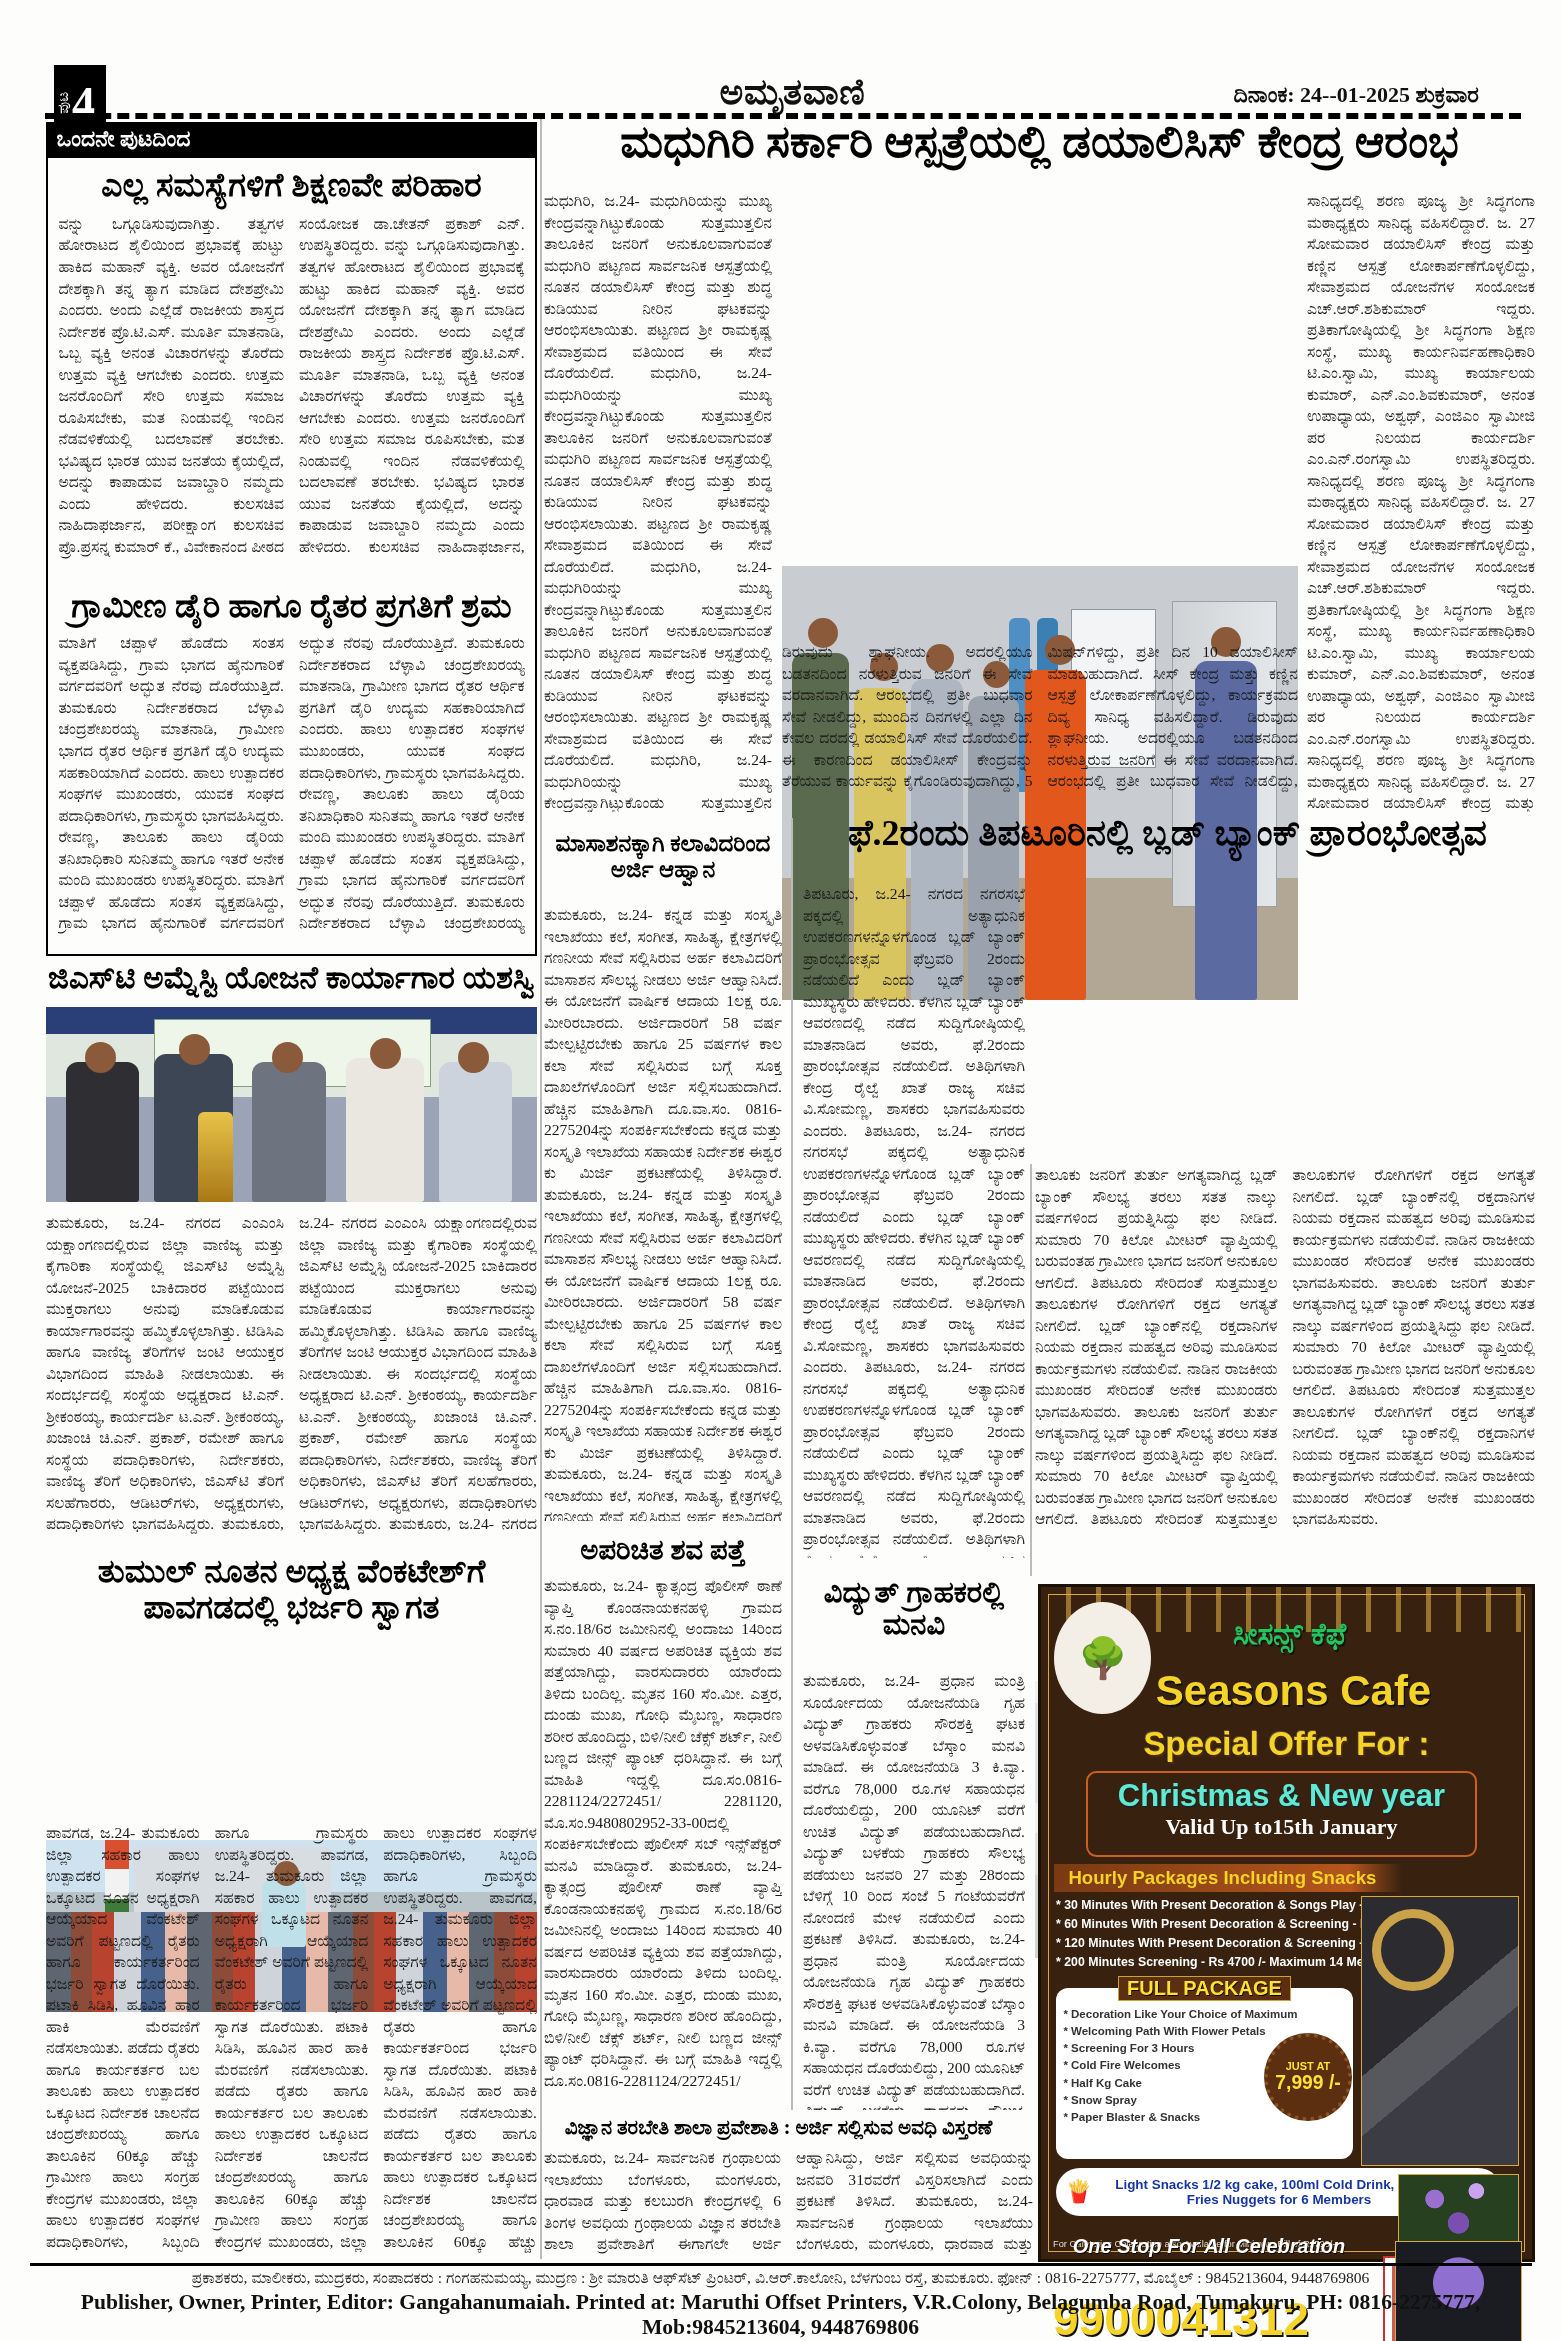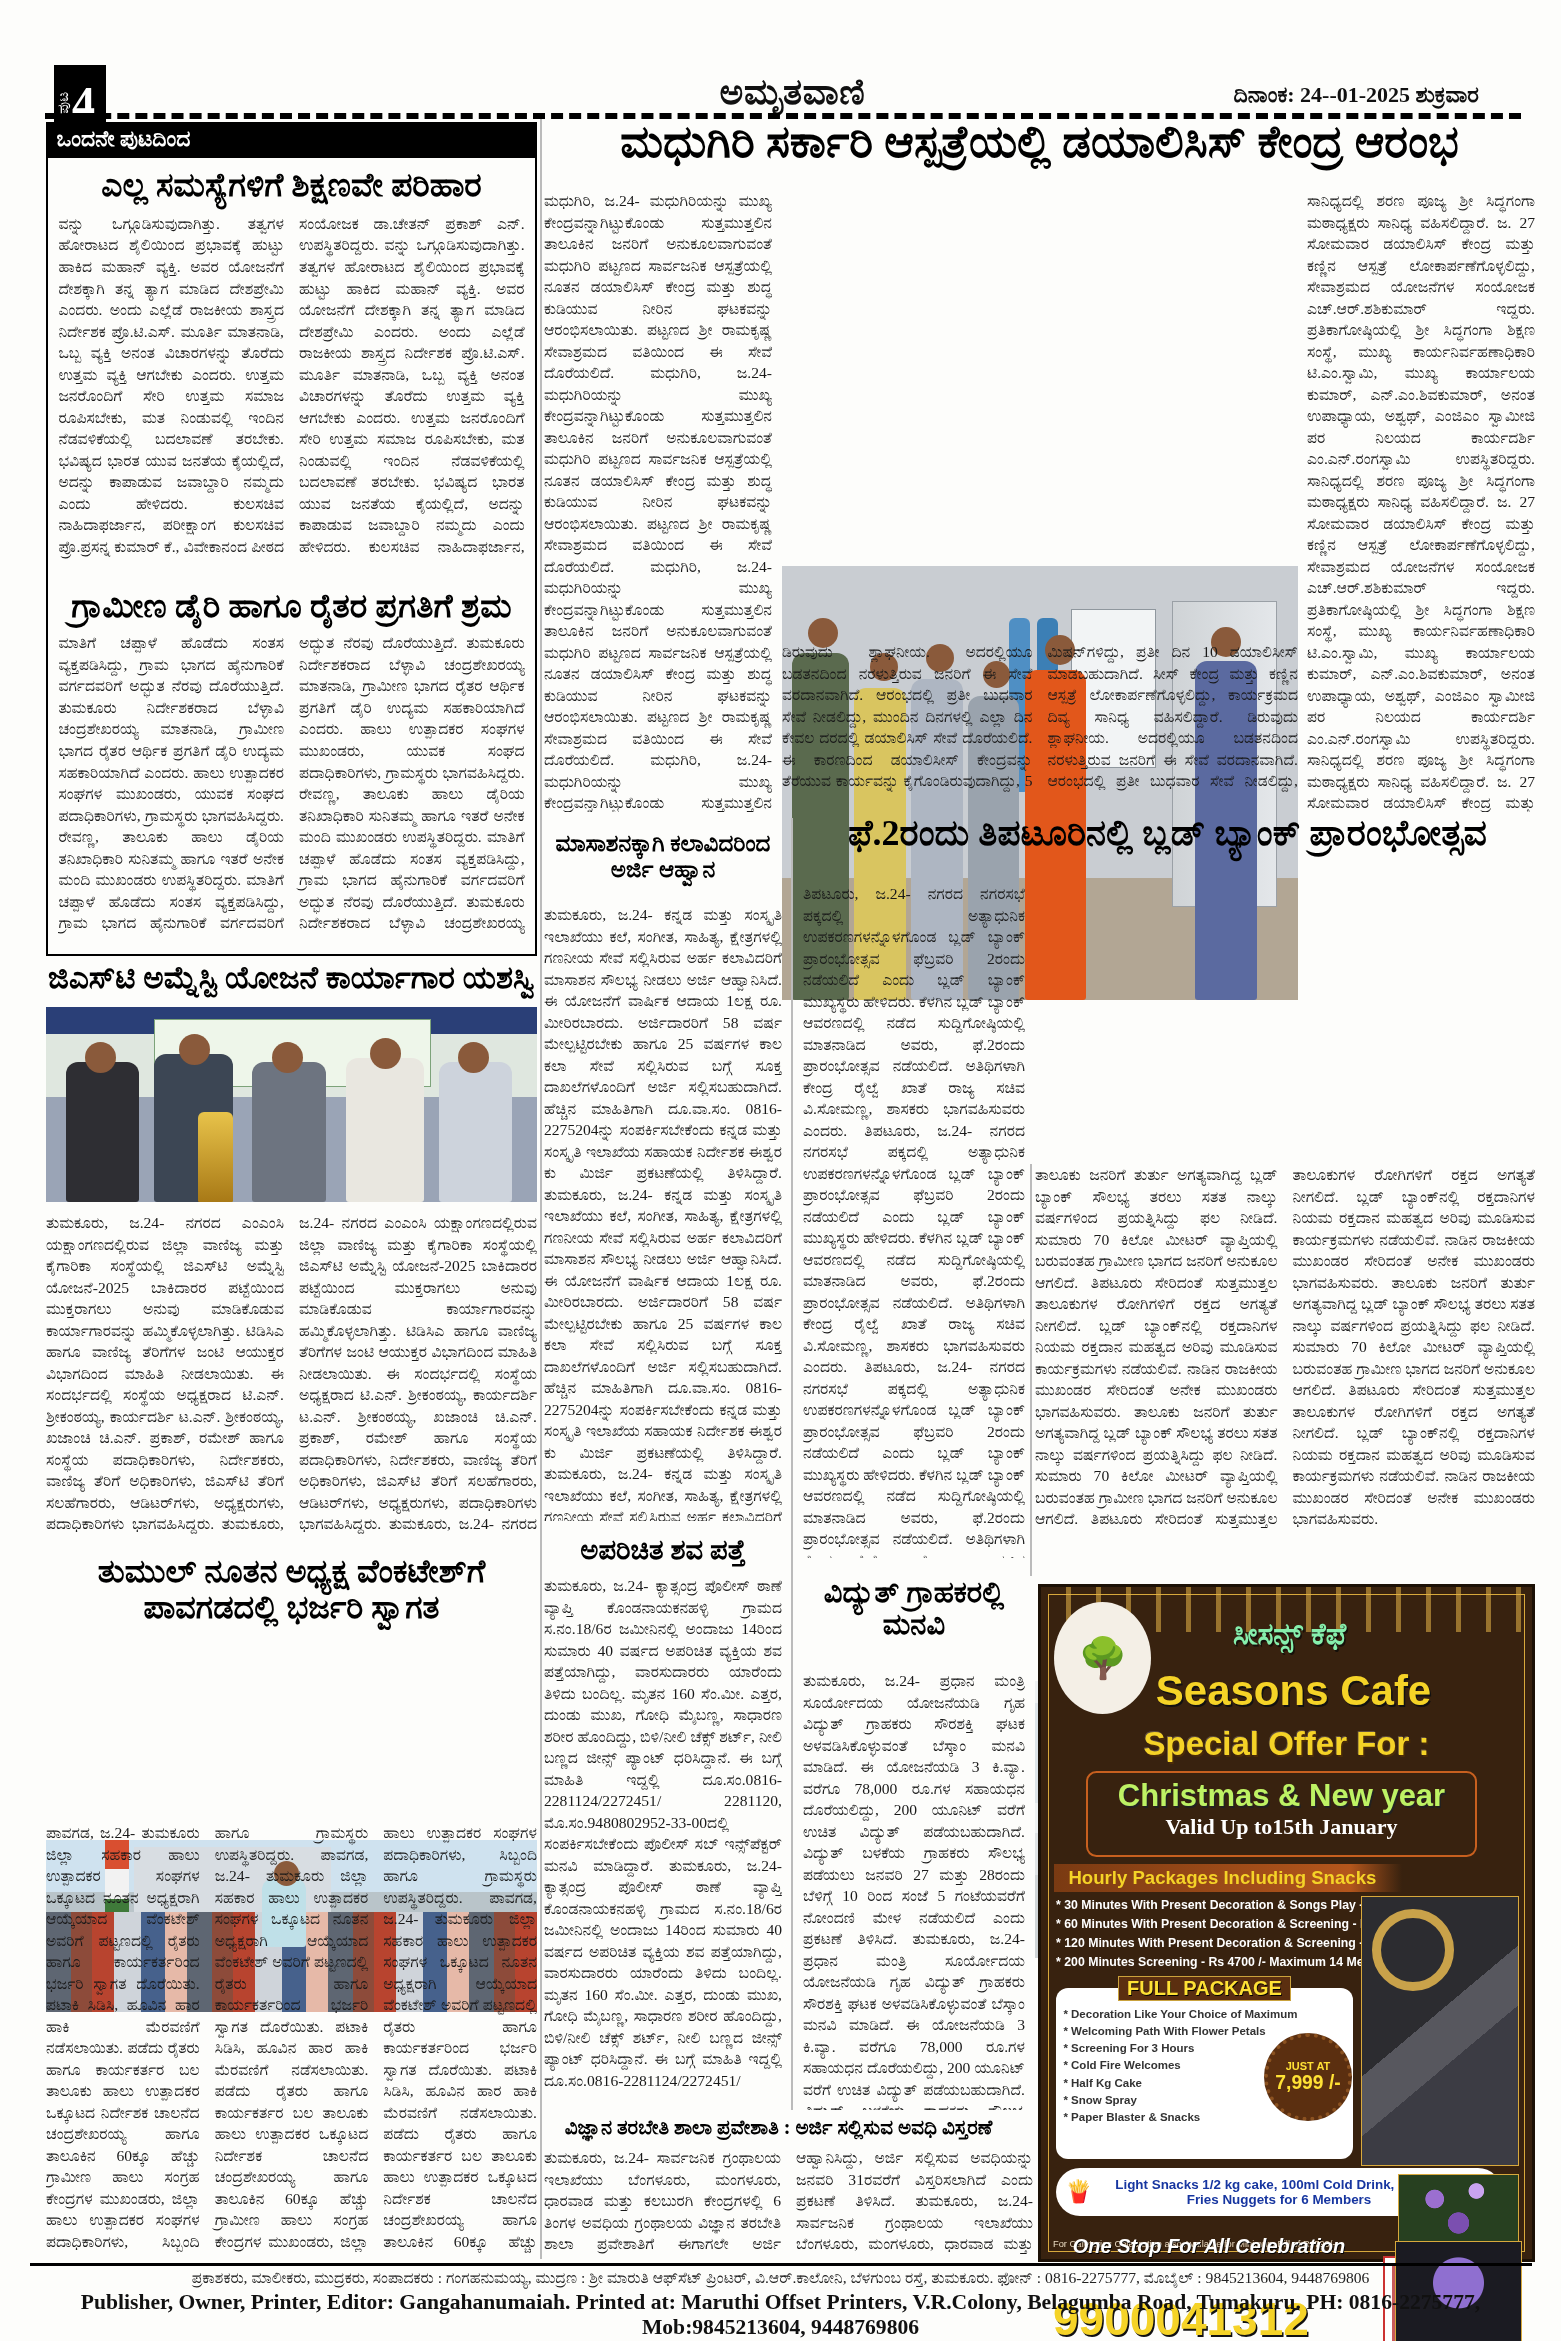--- a/index.html
+++ b/index.html
@@ -26,29 +26,29 @@
   .fig{position:absolute;border-radius:12px 12px 3px 3px;}
   .head{position:absolute;border-radius:50%;background:#8a5a3b;}
   
   .ad{left:1038px;top:1584px;width:497px;height:678px;background:#38220f;color:#fff;box-sizing:border-box;
       border:3px solid #1c1106;font-family:"Liberation Sans","DejaVu Sans",sans-serif;}
   .ad-inner{position:absolute;left:7.4px;top:7.4px;right:7.4px;bottom:7.4px;border:1.5px solid #d8a93c;}
   .ad .lights{position:absolute;left:0;top:0;width:100%;height:45px;
       background:repeating-linear-gradient(90deg,transparent 0 25px,#e8b648 25px 30px);opacity:.55;}
   .ad-logo{position:absolute;left:13.4px;top:15px;width:97px;height:112px;background:#f4efe6;border-radius:50%;
       display:flex;align-items:center;justify-content:center;font-size:40px;}
-  .ad-kn{position:absolute;left:126px;top:30px;width:245px;text-align:center;color:#86efac;font-weight:900;font-size:30px;
+  .ad-kn{position:absolute;left:126px;top:30px;width:245px;text-align:center;color:#22c55e;font-weight:900;font-size:30px;
       text-shadow:1.5px 1.5px 0 #14100a;}
   .ad-title{position:absolute;left:89px;top:80px;width:327px;text-align:center;color:#f5d327;font-weight:900;font-size:42px;
       text-shadow:1.5px 1.5px 0 #111;}
   .ad-offer{position:absolute;left:0;top:138px;width:100%;text-align:center;color:#f5d327;font-weight:900;font-size:33px;
       text-shadow:1.5px 1.5px 0 #4a2c08,-0.7px -0.7px 0 #fff3;}
   .ad-xmasbox{position:absolute;left:45px;top:184px;width:387px;height:82px;border:2.2px solid #c8601f;border-radius:10.4px;
       text-align:center;}
-  .ad-xmas{color:#bef264;font-weight:900;font-size:31px;margin-top:4.5px;text-shadow:1.5px 1.5px 0 #222;}
+  .ad-xmas{color:#5eead4;font-weight:900;font-size:31px;margin-top:4.5px;text-shadow:1.5px 1.5px 0 #222;}
   .ad-valid{color:#fff;font-weight:bold;font-size:22px;font-family:"Liberation Serif",serif;}
   .ad-pkghead{position:absolute;left:13.4px;top:277px;width:320px;background:linear-gradient(90deg,#7a3a12,#b4561c 85%,transparent);
       color:#f5d327;font-weight:900;font-size:18.6px;padding:3px 14px;}
   .ad-pkglist{position:absolute;left:15px;top:309px;width:446px;font-size:12.3px;font-weight:bold;line-height:1.55;color:#fff;}
   .ad-fullbox{position:absolute;left:15px;top:401px;width:297px;height:171px;background:#fff;border-radius:12px;color:#222;}
   .ad-fulltitle{margin:-12px auto 1.5px;width:171px;background:#5b2f10;color:#ffe135;font-weight:900;font-size:20px;
       text-align:center;border:1.5px solid #caa23c;text-shadow:0.7px 0.7px 0 #000;}
   .ad-fullist{font-size:11.5px;font-weight:bold;line-height:1.5;padding:3px 7.4px;color:#333;}
   .ad-badge{position:absolute;left:223px;top:446px;width:80px;height:80px;background:#5b2f10;border-radius:50%;
       border:4.5px dotted #8a5120;color:#ffe135;display:flex;flex-direction:column;align-items:center;justify-content:center;

